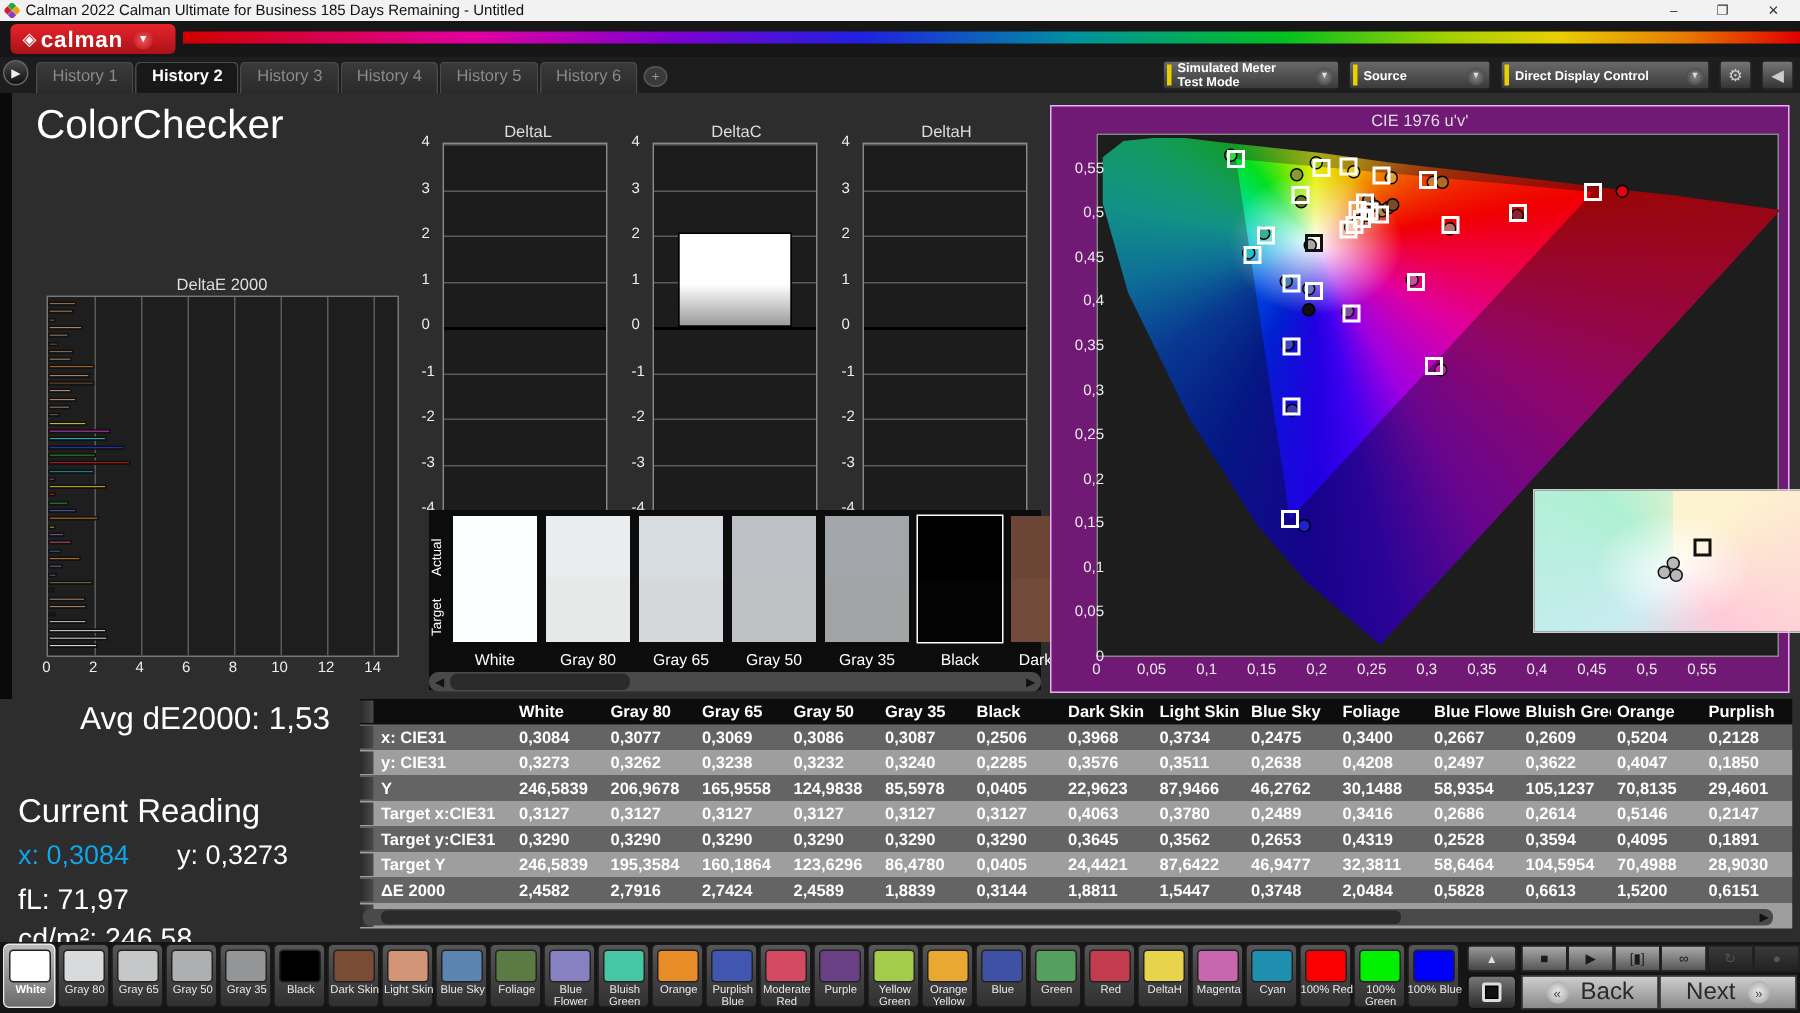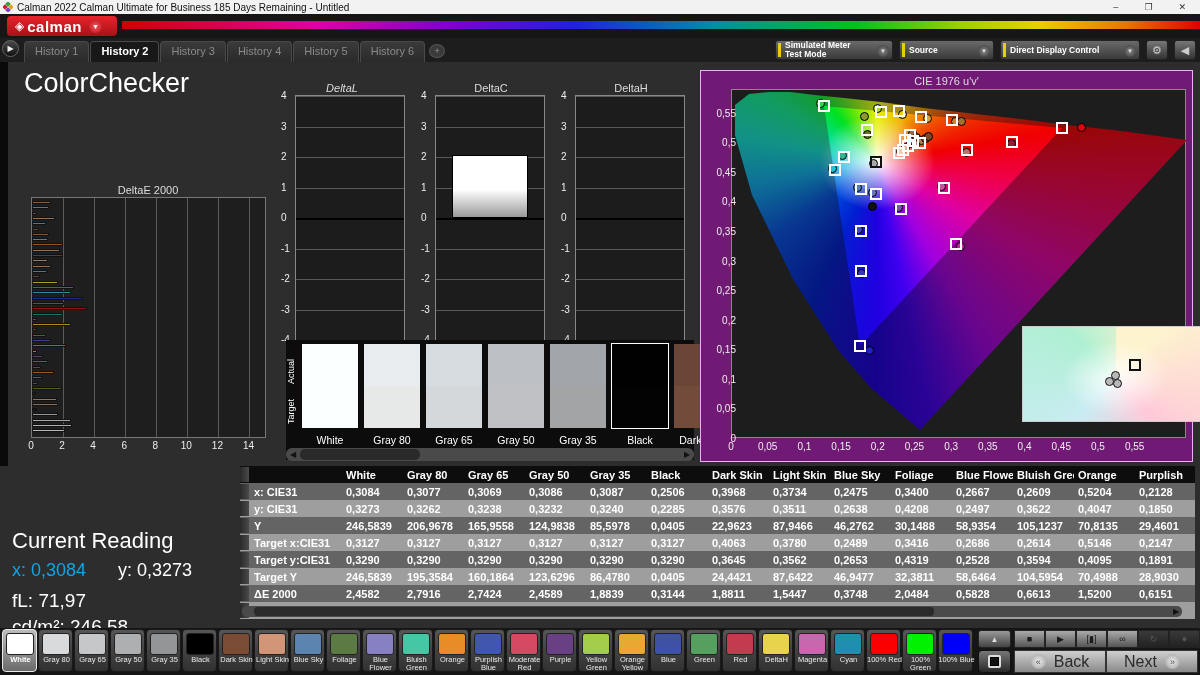--- a/index.html
+++ b/index.html
@@ -264,21 +264,21 @@
         <span style="left: 31.0667px;">2</span>
         <span style="left: 62.1333px;">4</span>
         <span style="left: 93.2px;">6</span>
         <span style="left: 124.267px;">8</span>
         <span style="left: 155.333px;">10</span>
         <span style="left: 186.4px;">12</span>
         <span style="left: 217.467px;">14</span>
       </div>
 
     <div id="deltaCharts">
-        <div class="dchart-title" style="left: 286px; font-style: italic;">DeltaL</div>
+        <div class="dchart-title" style="left: 296px;">DeltaL</div>
         <div class="dplot" style="left: 295px;">
           <div class="hgrid" style="top: 0px;"></div>
           <div class="hgrid" style="top: 30.5px;"></div>
           <div class="hgrid" style="top: 61px;"></div>
           <div class="hgrid" style="top: 91.5px;"></div>
           <div class="hgrid zero" style="top: 122px;"></div>
           <div class="hgrid" style="top: 152.5px;"></div>
           <div class="hgrid" style="top: 183px;"></div>
           <div class="hgrid" style="top: 213.5px;"></div>
           <div class="hgrid" style="top: 244px;"></div>
@@ -488,20 +488,21 @@
           <div class="cie-xlab" style="left: 286.855px;">0,35</div>
           <div class="cie-xlab" style="left: 323.548px;">0,4</div>
           <div class="cie-xlab" style="left: 360.242px;">0,45</div>
           <div class="cie-xlab" style="left: 396.935px;">0,5</div>
           <div class="cie-xlab" style="left: 433.629px;">0,55</div>
         </div>
     </div>
   </div>
 
   <div class="lower">
+    <div class="stat-avg">Avg dE2000: 1,53</div>
     <div class="stat-cr">Current Reading</div>
     <div class="stat-x">x: 0,3084</div>
     <div class="stat-y">y: 0,3273</div>
     <div class="stat-fl">fL: 71,97</div>
     <div class="stat-cd">cd/m²: 246,58</div>
 
     <div class="datatable" id="dataTable">
         <div class="trow thead">
           <div class="tcell tlabel"></div>
           <div class="tcell">White</div>

